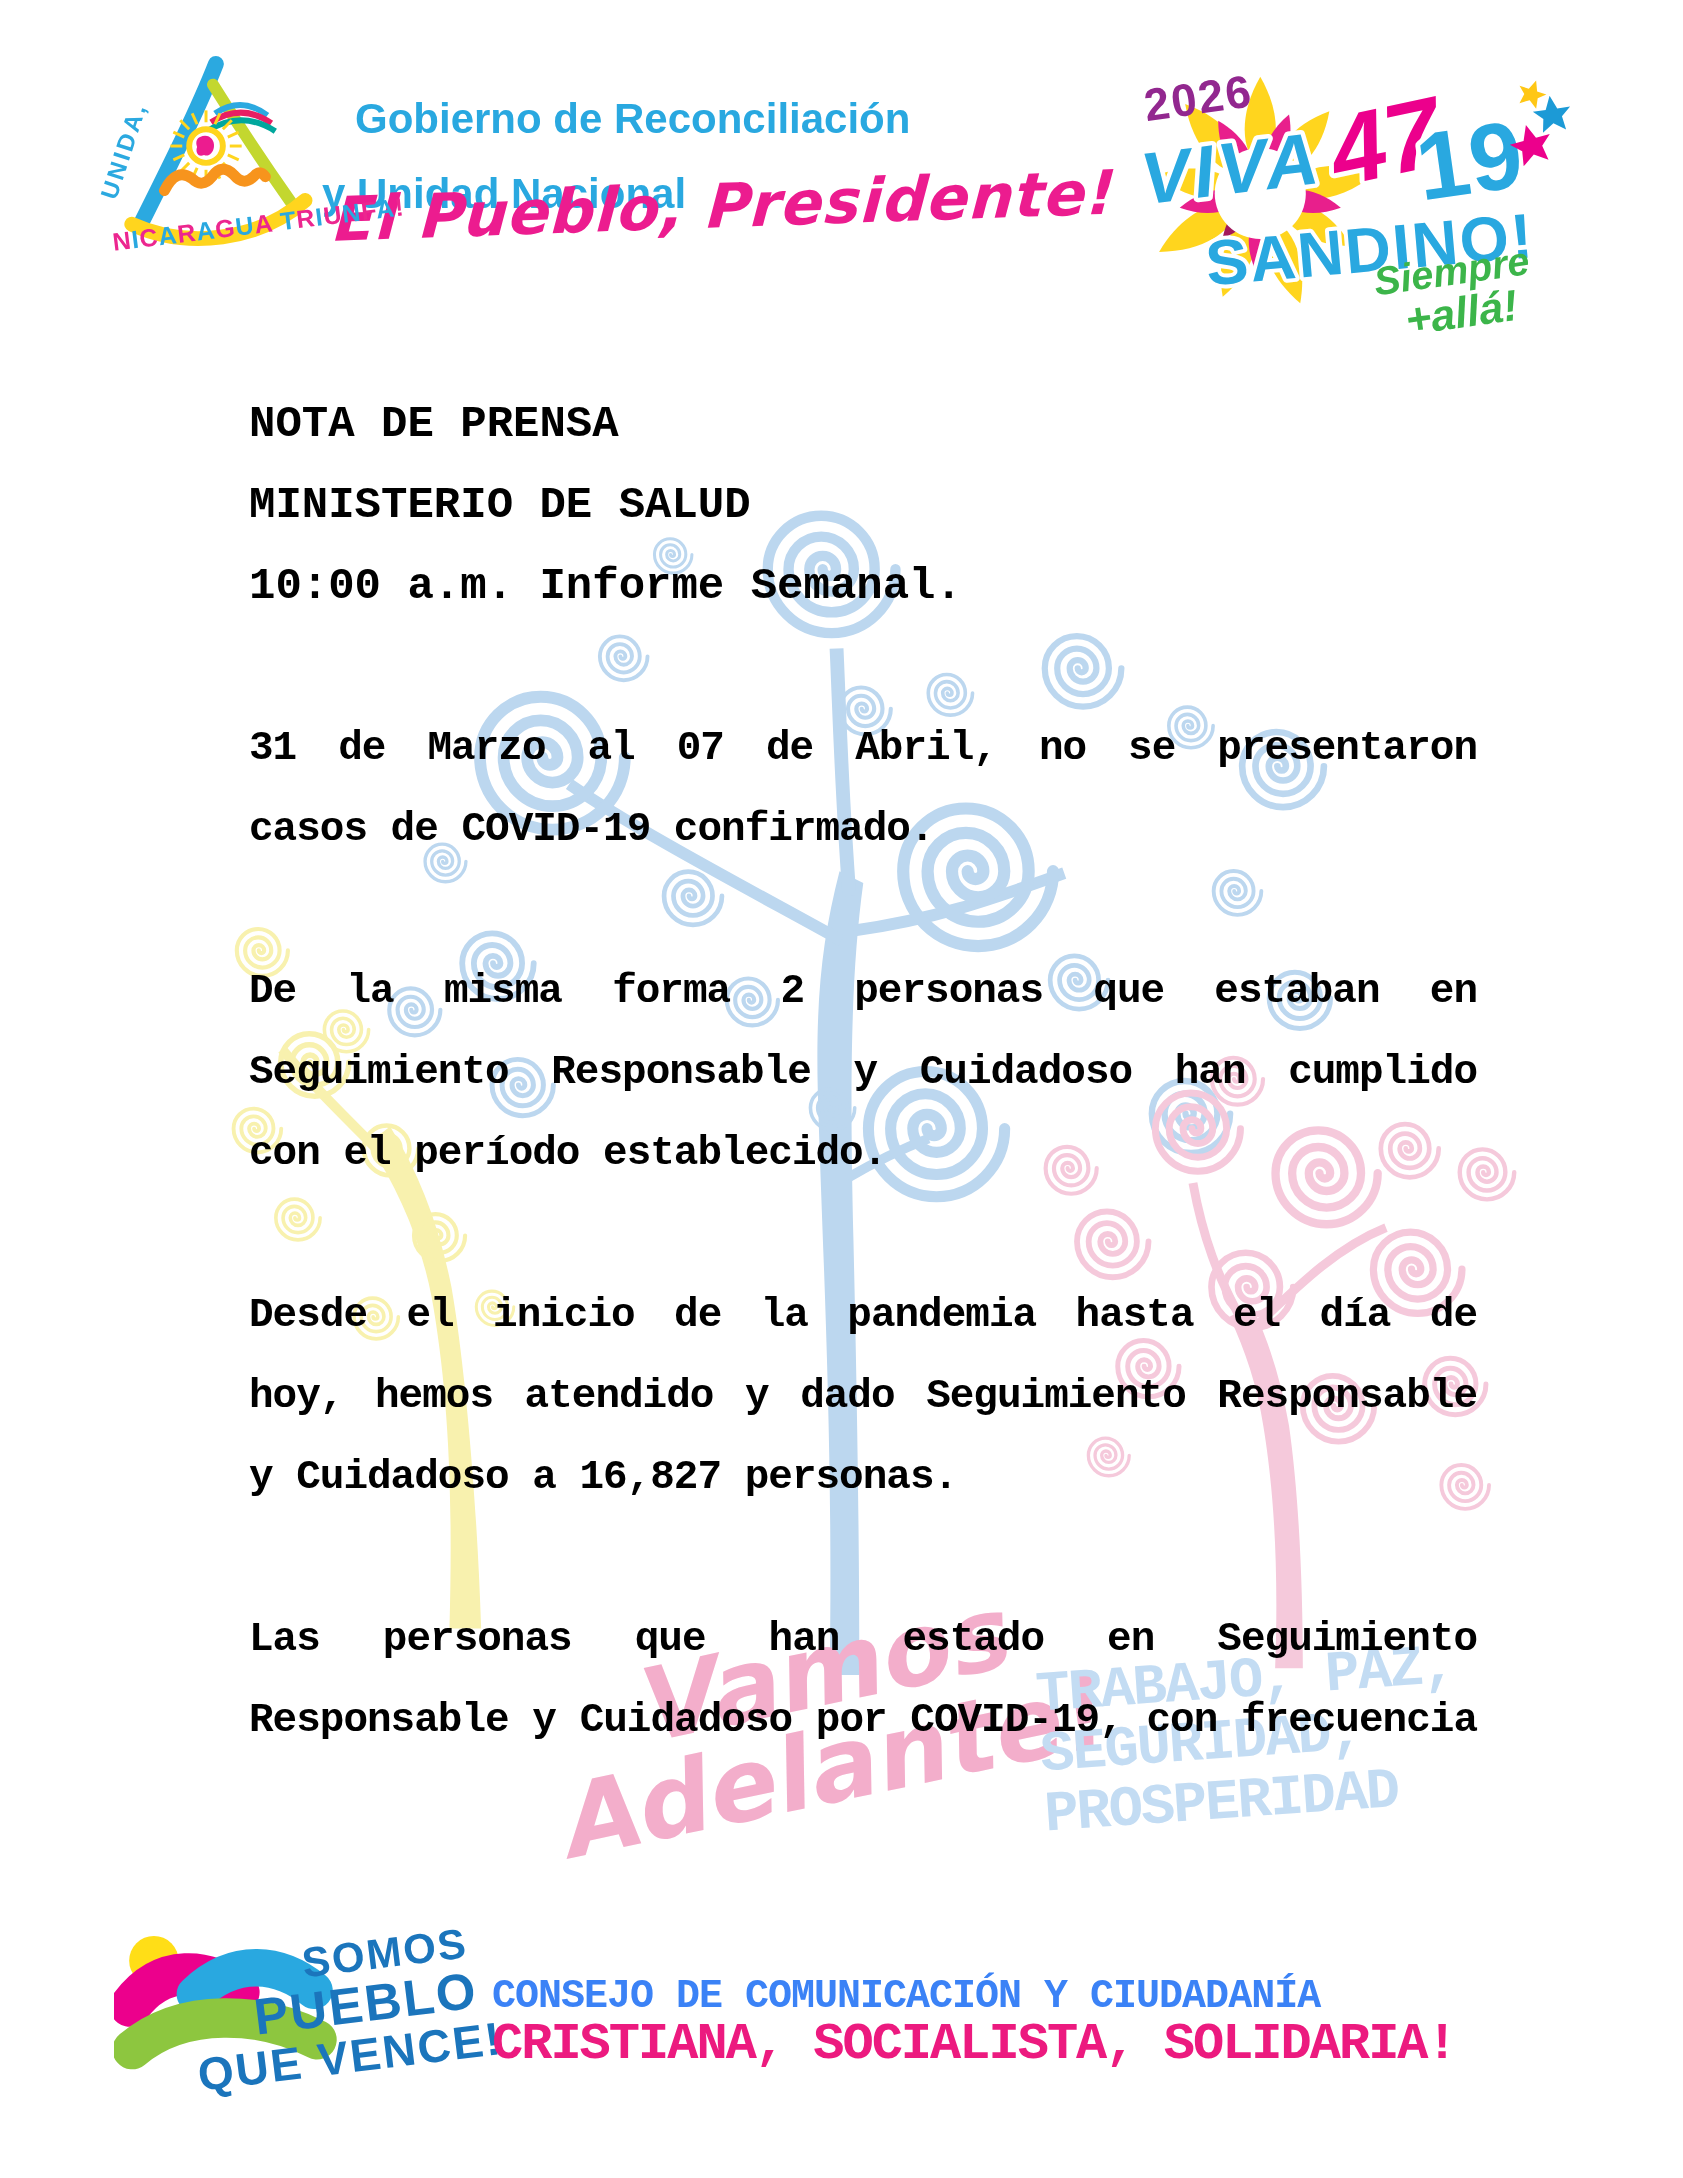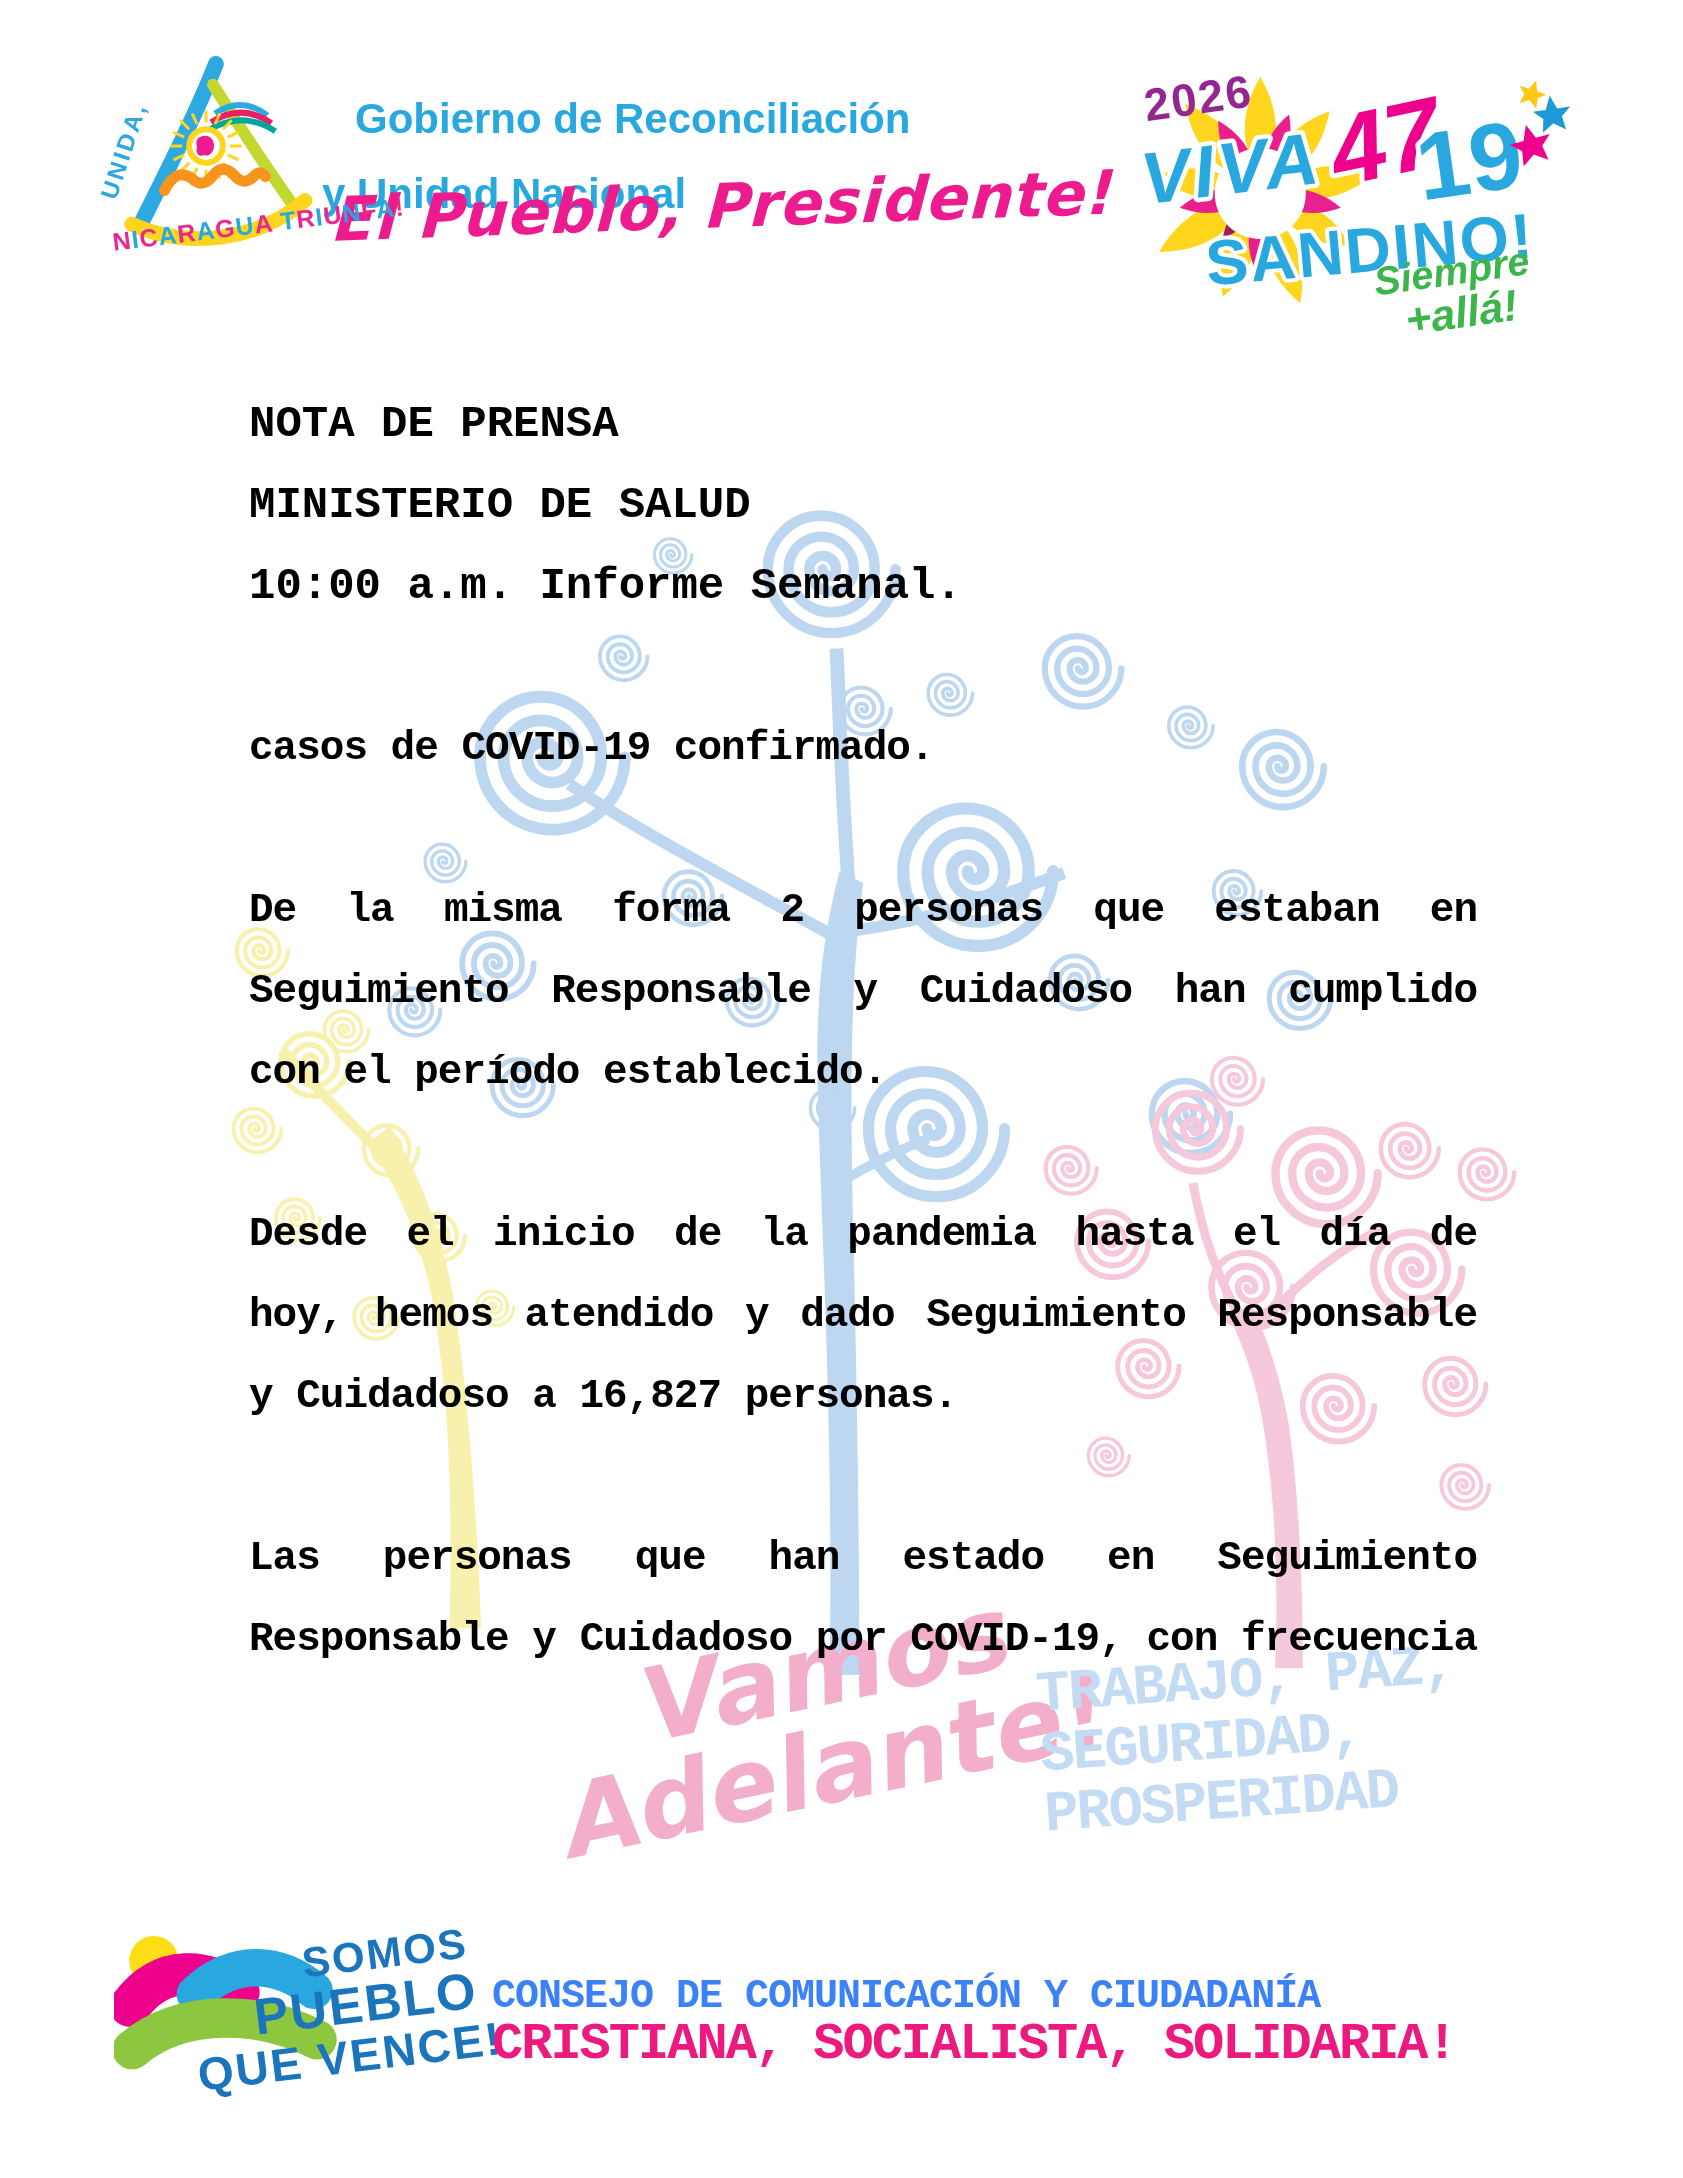--- a/index.html
+++ b/index.html
@@ -210,20 +210,21 @@
     <text x="120" y="248" font-size="64" font-weight="bold" fill="#29A8E0" letter-spacing="2" paint-order="stroke" stroke="#ffffff" stroke-width="8" stroke-linejoin="round" transform="rotate(-5 120 248)">SANDINO!</text>
     <text x="290" y="258" font-size="40" font-weight="bold" font-style="italic" fill="#3CB54A" transform="rotate(-8 290 258)">Siempre</text>
     <text x="322" y="298" font-size="44" font-weight="bold" font-style="italic" fill="#3CB54A" transform="rotate(-8 322 298)">+allá!</text>
   </svg>
 
   <div id="doc">
     <div class="line t">NOTA DE PRENSA</div>
     <div class="line t">MINISTERIO DE SALUD</div>
     <div class="line t">10:00 a.m. Informe Semanal.</div>
     <div class="line"></div>
+    <div class="line j">31 de Marzo al 07 de Abril, no se presentaron</div>
     <div class="line">casos de COVID-19 confirmado.</div>
     <div class="line"></div>
     <div class="line j">De la misma forma 2 personas que estaban en</div>
     <div class="line j">Seguimiento Responsable y Cuidadoso han cumplido</div>
     <div class="line">con el período establecido.</div>
     <div class="line"></div>
     <div class="line j">Desde el inicio de la pandemia hasta el día de</div>
     <div class="line j">hoy, hemos atendido y dado Seguimiento Responsable</div>
     <div class="line">y Cuidadoso a 16,827 personas.</div>
     <div class="line"></div>

